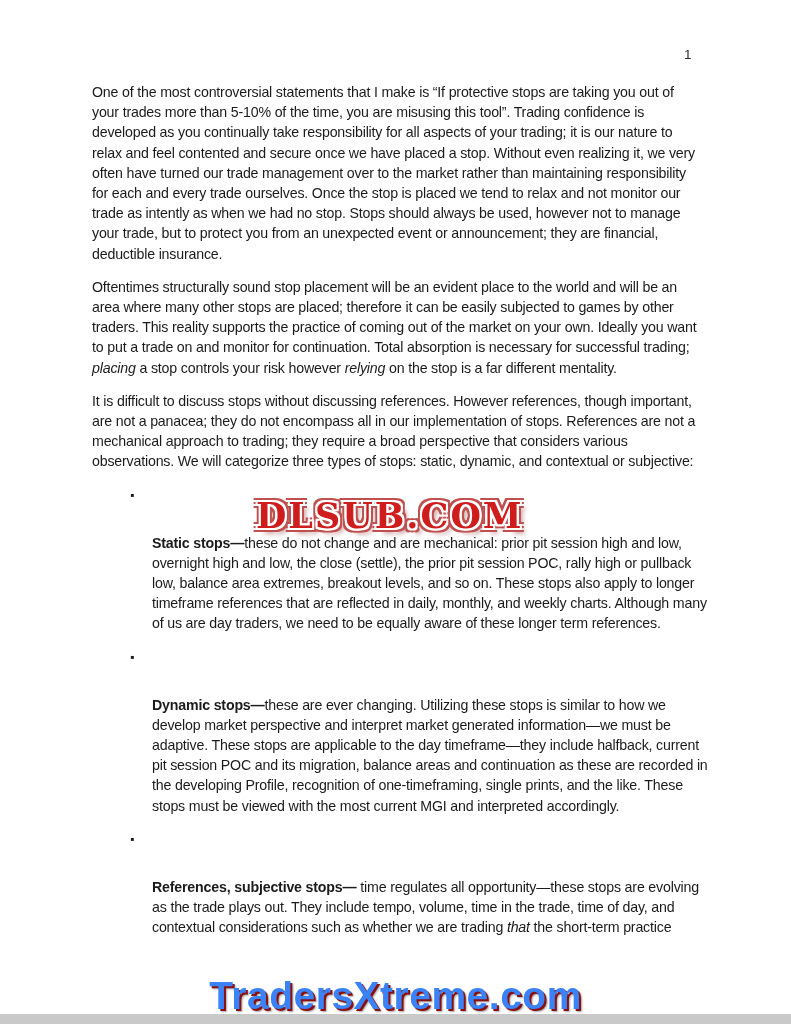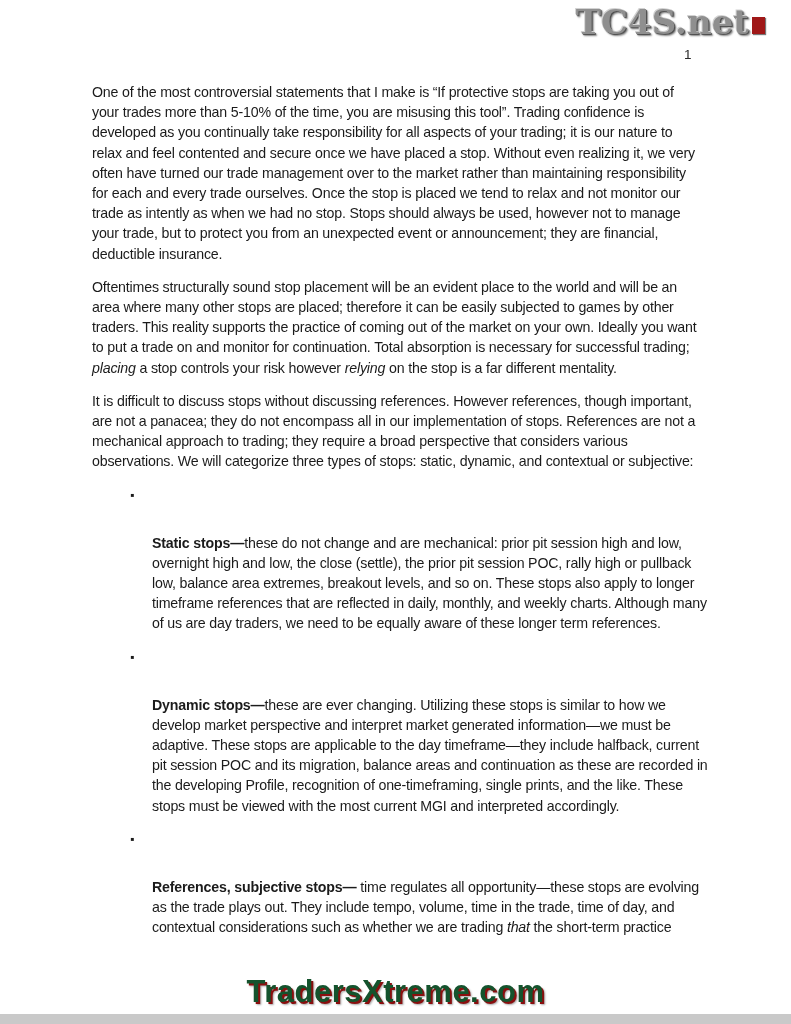--- a/index.html
+++ b/index.html
@@ -52,37 +52,34 @@
       -2px  2px 0 #ffffff, 0  2px 0 #ffffff, 2px 2px 0 #ffffff,
       -4px -4px 0 #c05050, 0 -4px 0 #c05050, 4px -4px 0 #c05050,
       -4px  0   0 #c05050, 4px  0   0 #c05050,
       -4px  4px 0 #c05050, 0  4px 0 #c05050, 4px 4px 0 #c05050,
       6px 6px 4px rgba(110,10,10,0.35);
   }
 
   
   .footerwm {
     position:absolute; left:0; right:0; top:974px; text-align:center;
-    font-family:"Liberation Sans", sans-serif; font-weight:bold; font-size:31px;
-    letter-spacing:0.5px; color:#14532d;
+    font-family:"Liberation Sans", sans-serif; font-weight:bold; font-size:39px;
+    letter-spacing:0.5px; color:#3b82f6;
     text-shadow:2px 2px 0 #8a0f0f, 3px 3px 2px rgba(0,0,0,0.35);
   }
 
   .bottombar {
     position:absolute; left:0; right:0; bottom:0; height:10px; background:#c9c9c9;
   }
 </style>
 </head>
 <body>
 
 <div class="page">
 
-  <div class="tc4s">
-    <span>TC4S.net</span><span class="redblock"></span>
-  </div>
 
   <div class="pagenum">1</div>
 
   <div class="content">
 
 
     <p class="para">One of the most controversial statements that I make is “If protective stops are taking you out of your trades more than 5-10% of the time, you are misusing this tool”. Trading confidence is developed as you continually take responsibility for all aspects of your trading; it is our nature to relax and feel contented and secure once we have placed a stop. Without even realizing it, we very often have turned our trade management over to the market rather than maintaining responsibility for each and every trade ourselves. Once the stop is placed we tend to relax and not monitor our trade as intently as when we had no stop. Stops should always be used, however not to manage your trade, but to protect you from an unexpected event or announcement; they are financial, deductible insurance.</p>
 
     <p class="para"><span>Oftentimes structurally sound stop placement will be an evident place to the world and will be an area where many other stops are placed; therefore it can be easily subjected to games by other traders. This reality supports the practice of coming out of the market on your own. Ideally you want to put a trade on and monitor for continuation. Total absorption is necessary for successful trading; </span><span class="it">placing</span><span> a stop controls your risk however </span><span class="it">relying</span><span> on the stop is a far different mentality.</span></p>
 
@@ -102,18 +99,19 @@
       </div>
 
       <div class="bullet">
         <span class="marker">▪</span>
         <span class="btext"><span class="blead">References, subjective stops—</span><span> time regulates all opportunity—these stops are evolving as the trade plays out. They include tempo, volume, time in the trade, time of day, and contextual considerations such as whether we are trading </span><span class="it">that</span><span> the short-term practice</span></span>
       </div>
 
     </div>
   </div>
 
+  <div class="stamp">DLSUB.COM</div>
 
   <div class="footerwm">TradersXtreme.com</div>
 
   <div class="bottombar"></div>
 
 </div>
 
 </body></html>

